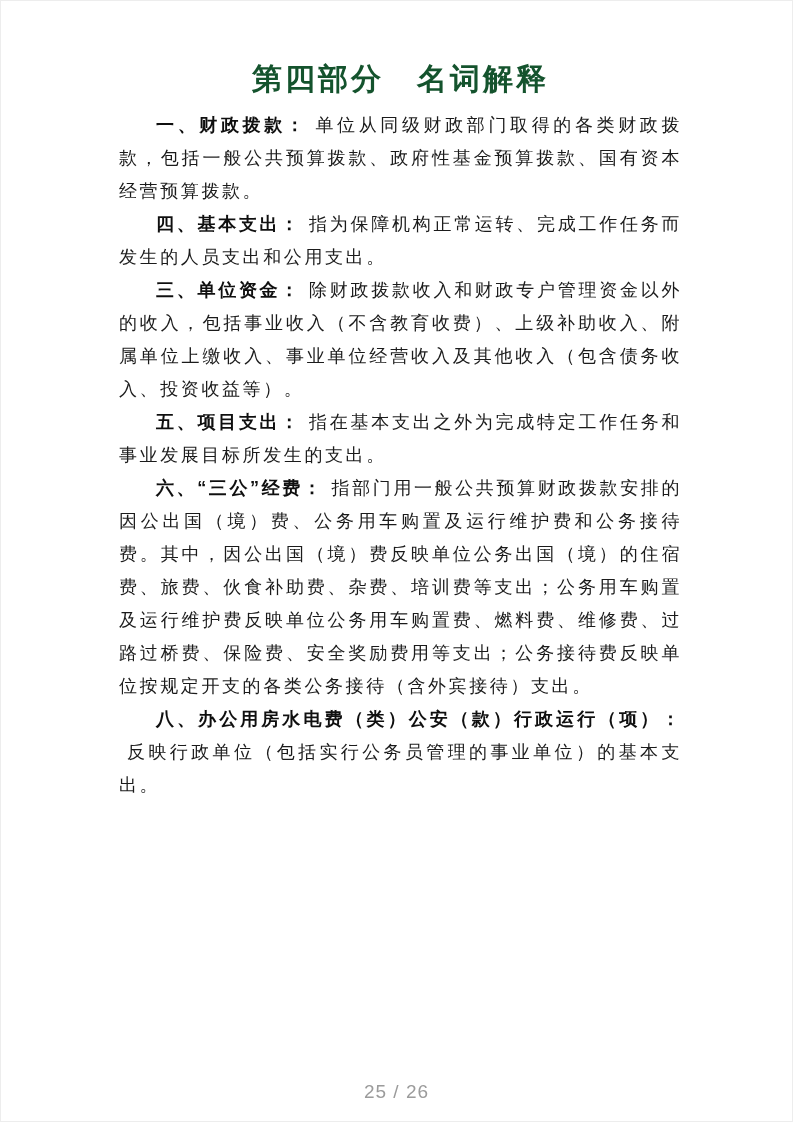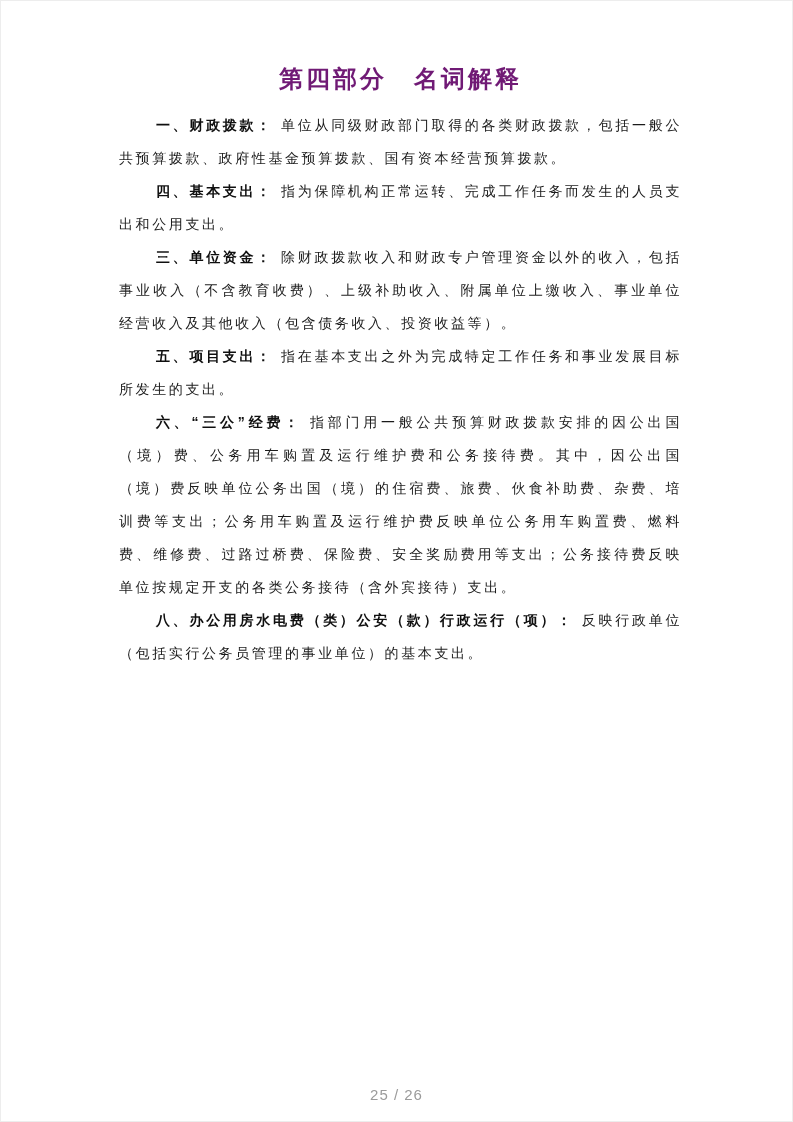--- a/index.html
+++ b/index.html
@@ -19,28 +19,28 @@
     font-family: "Liberation Serif", "DejaVu Serif", serif;
   }
   .content {
     padding: 60px 110px 0 118px;
   }
   .doc-title {
     margin: 0 0 12px 0;
     text-align: center;
     font-family: "Liberation Sans", "DejaVu Sans", sans-serif;
     font-weight: bold;
-    font-size: 24px;
+    font-size: 30px;
     line-height: 36px;
     letter-spacing: 3px;
-    color: #701a75;
+    color: #14532d;
   }
   .para {
     margin: 0;
-    font-size: 14px;
+    font-size: 18px;
     line-height: 33px;
     letter-spacing: 2.6px;
     text-align: justify;
     text-justify: inter-character;
     text-indent: 37px;
     color: #1b1b1b;
   }
   .term {
     font-family: "Liberation Sans", "DejaVu Sans", sans-serif;
     font-weight: bold;
@@ -49,21 +49,21 @@
   .def {
     padding-left: 8px;
   }
   .footer {
     position: absolute;
     left: 0;
     right: 0;
     bottom: 18px;
     text-align: center;
     font-family: "Liberation Sans", "DejaVu Sans", sans-serif;
-    font-size: 15px;
+    font-size: 19px;
     letter-spacing: 1px;
     color: #9b9b9b;
   }
 </style>
 </head>
 <body>
 
 <div class="page">
   <div class="content">
 

